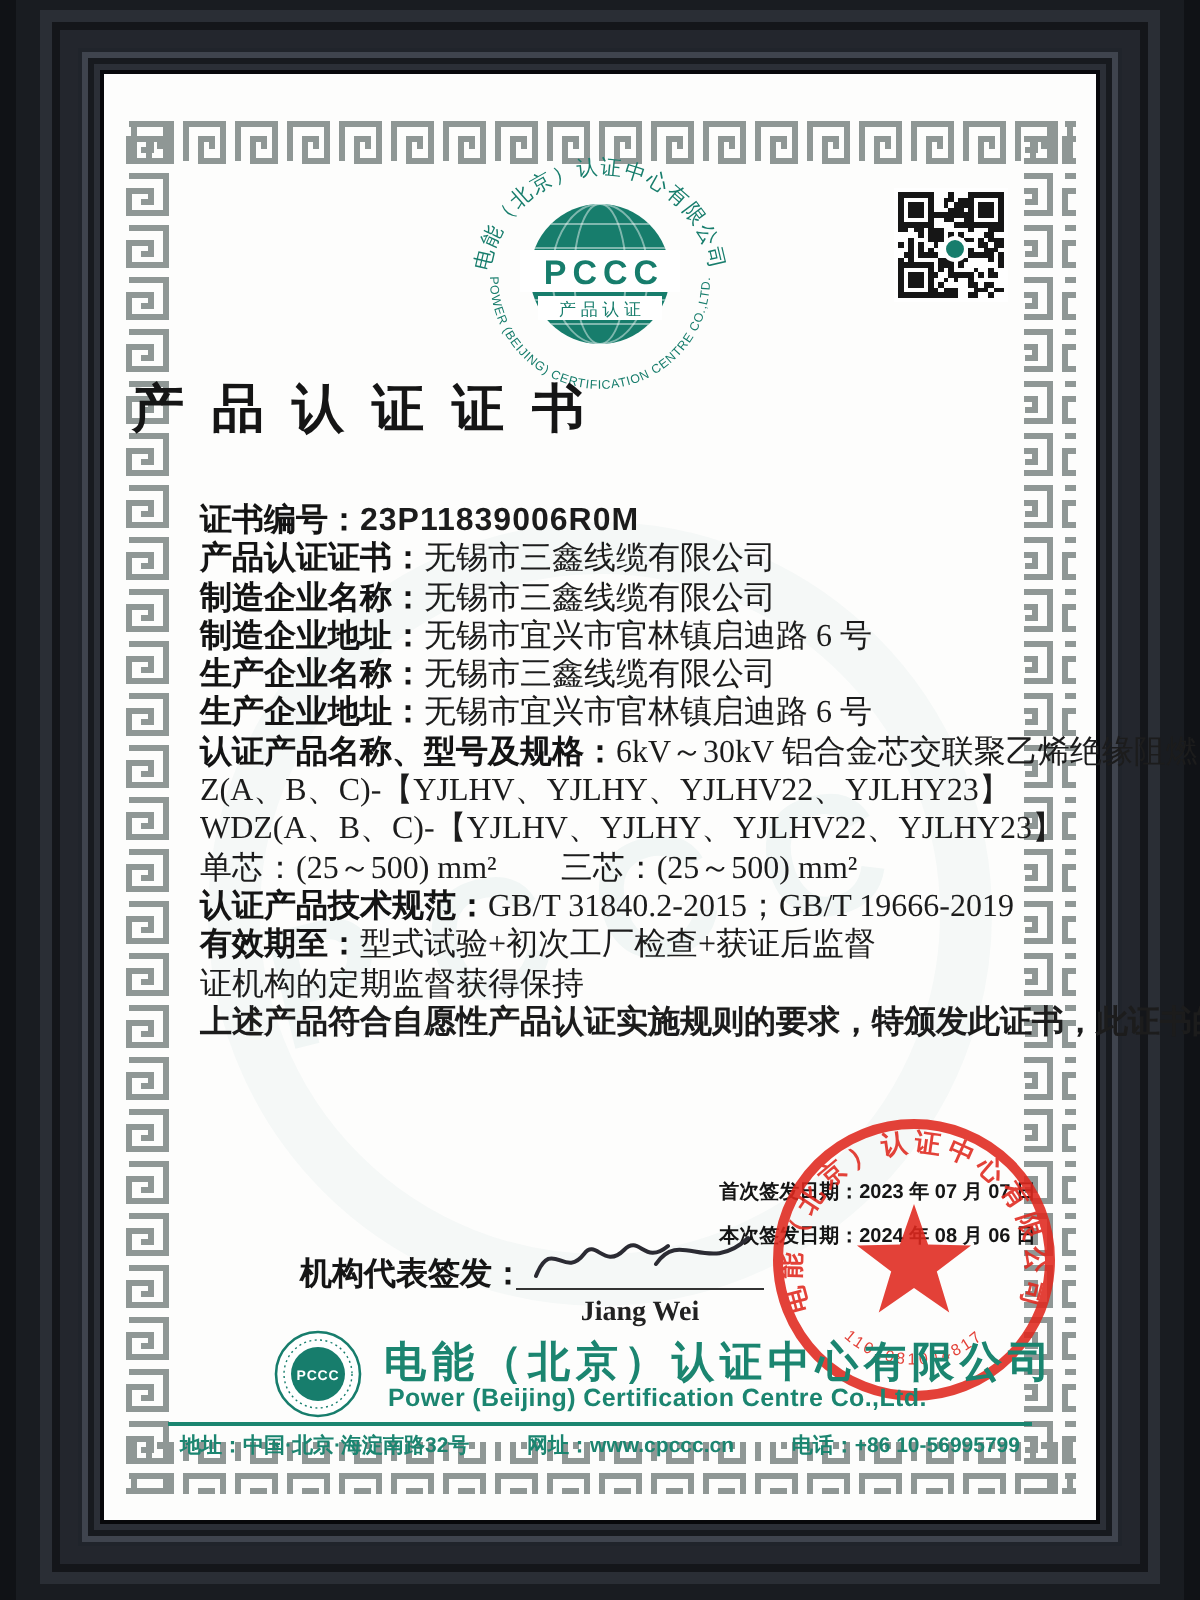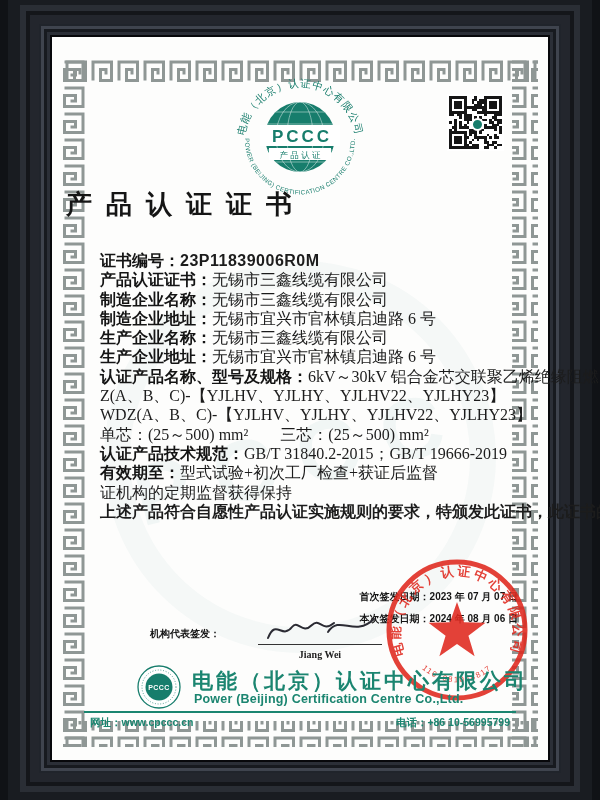--- a/index.html
+++ b/index.html
@@ -40,25 +40,25 @@
   .fields .lbl{font-weight:700;color:#141414;}
   .fields .val{font-family:"Liberation Serif","DejaVu Serif",serif;}
   .fields .row:first-child .val{font-family:"Liberation Sans","DejaVu Sans",sans-serif;font-weight:700;letter-spacing:.5px;}
   .fields .row:nth-child(14) .val,.fields .row:nth-child(15) .val{font-weight:700;font-family:"Liberation Sans","DejaVu Sans",sans-serif;}
   
   .dates{position:absolute;right:30px;top:549px;width:240px;text-align:right;color:#151515;}
   .dates .drow{line-height:21.5px;font-size:10px;}
   .dates .dlabel{font-weight:700;}
   .dates .dvalue{font-weight:700;}
   
-  .sig-label{position:absolute;left:98px;top:590px;font-size:10px;font-weight:700;color:#151515;}
+  .sig-label{position:absolute;left:98px;top:590px;font-size:16px;font-weight:700;color:#151515;}
   .sig-script{position:absolute;left:206px;top:575px;width:124px;height:32px;}
   .sig-line{position:absolute;left:206px;top:607px;width:124px;border-bottom:1.5px solid #333;}
   .sig-name{position:absolute;left:206px;top:612px;width:124px;text-align:center;
-      font-size:10px;font-weight:700;font-family:"Liberation Serif","DejaVu Serif",serif;color:#222;}
+      font-size:14px;font-weight:700;font-family:"Liberation Serif","DejaVu Serif",serif;color:#222;}
   
   .seal{position:absolute;left:333px;top:521px;width:144px;height:144px;opacity:.88;}
   
   .f-logo{position:absolute;left:85px;top:628px;width:44px;height:44px;}
   .f-cn{position:absolute;left:140px;top:630px;font-size:21px;font-weight:700;color:#1b8570;letter-spacing:3px;}
   .f-en{position:absolute;left:142px;top:655px;font-size:12.5px;font-weight:700;color:#1b8570;letter-spacing:.2px;}
   .f-rule{position:absolute;left:32px;right:32px;top:674px;height:2px;background:#1b8570;}
   .f-contact{position:absolute;left:38px;right:38px;top:679px;display:flex;justify-content:space-between;
       font-size:10.5px;font-weight:700;color:#1b8570;}
   .f-contact b{font-weight:700;}
@@ -610,18 +610,19 @@
     <svg class="f-logo" viewBox="0 0 44 44">
       <circle cx="22" cy="22" r="21" fill="#ffffff" stroke="#177d6c" stroke-width="1.3"></circle>
       <circle cx="22" cy="22" r="17" fill="none" stroke="#177d6c" stroke-width=".7" stroke-dasharray="1 1.7"></circle>
       <circle cx="22" cy="22" r="13.5" fill="#177d6c"></circle>
       <text x="22" y="24.8" text-anchor="middle" font-size="7" font-weight="bold" fill="#ffffff" letter-spacing=".4">PCCC</text>
     </svg>
     <div class="f-cn">电能（北京）认证中心有限公司</div>
     <div class="f-en">Power (Beijing) Certification Centre Co.,Ltd.</div>
     <div class="f-rule"></div>
     <div class="f-contact">
+      <span><b>地址：</b><span>中国·北京·海淀南路32号</span></span>
       <span><b>网址：</b><span>www.cpccc.cn</span></span>
       <span><b>电话：</b><span>+86 10-56995799</span></span>
     </div>
 
   </div>
 </div>
 
 </body></html>

